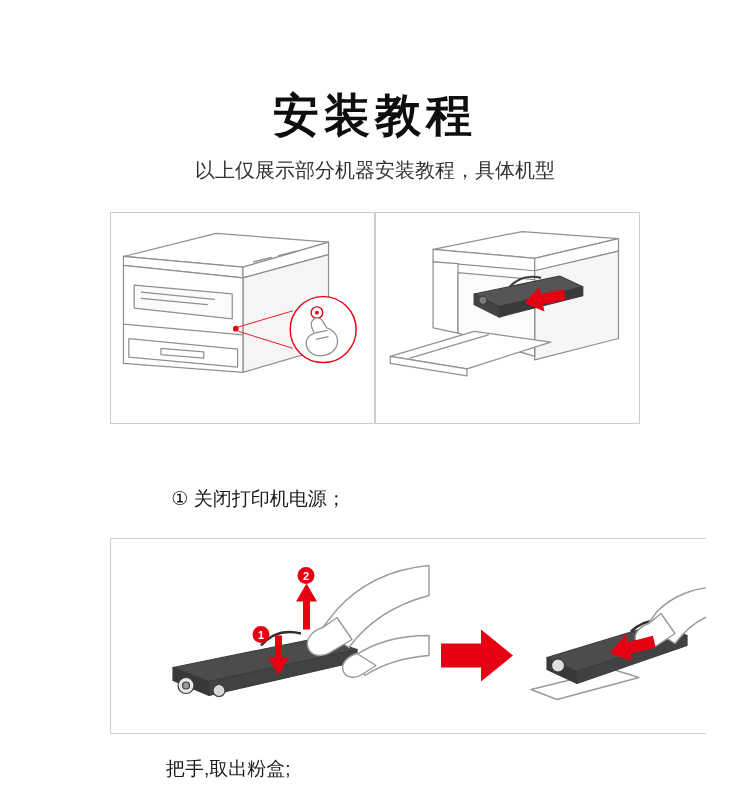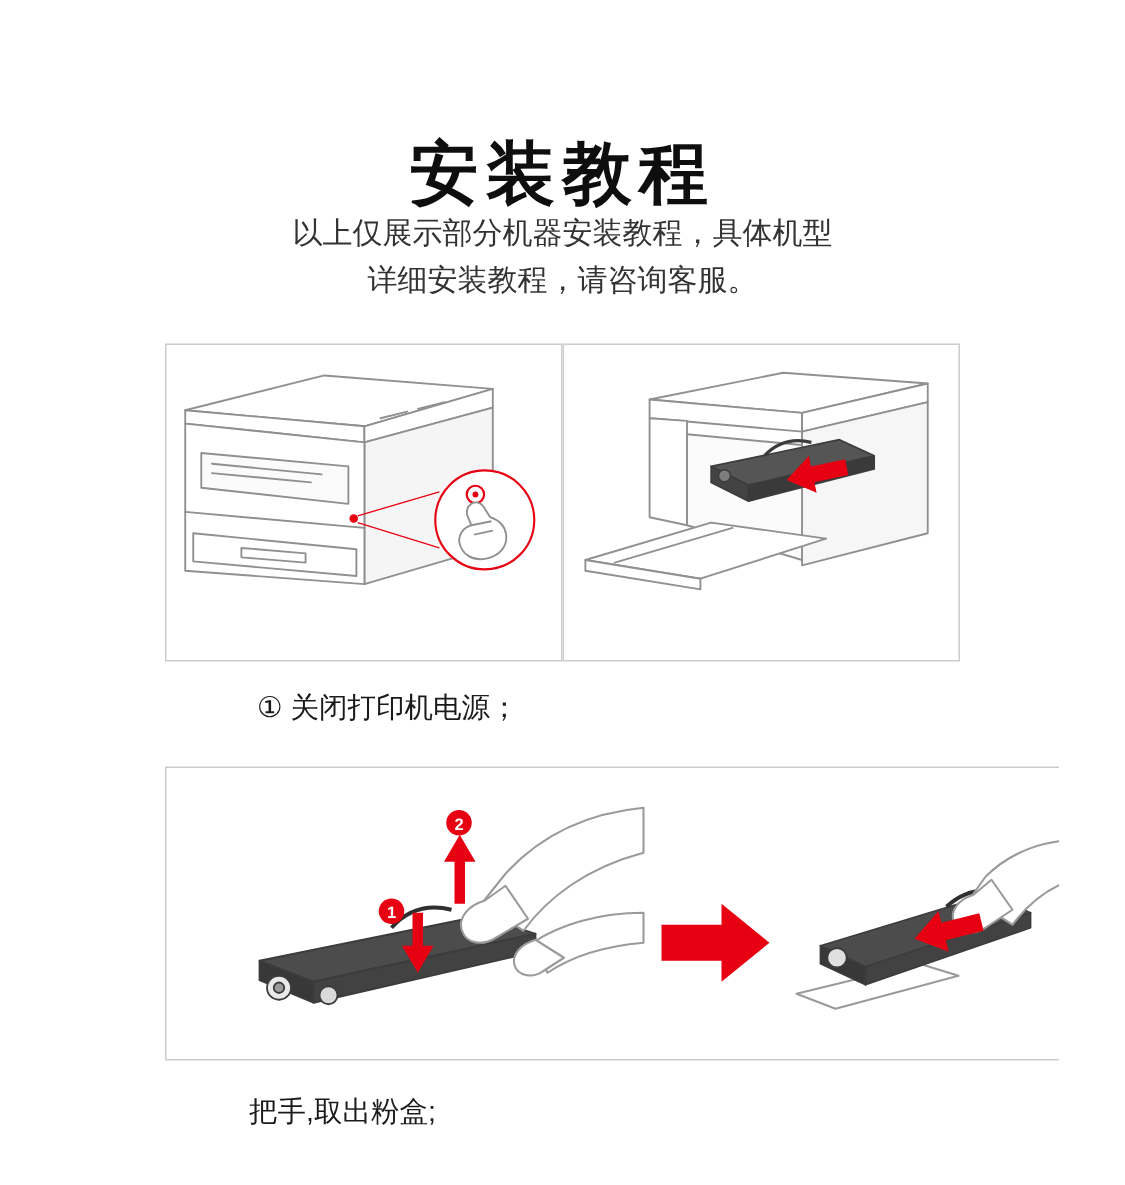--- a/index.html
+++ b/index.html
@@ -7,46 +7,45 @@
   .page {
     width: 662px; height: 790px; background: #ffffff; overflow: hidden;
     font-family: "Liberation Sans", "DejaVu Sans", sans-serif; color: #1a1a1a;
     position: relative; margin: 0 auto;
   }
   .title {
     margin: 0; padding-top: 90px; text-align: center;
     font-size: 46px; font-weight: 900; letter-spacing: 5px; color: #0e0e0e;
     line-height: 1.1;
   }
-  .subtitle { margin-top: 0; text-align: center; font-size: 20px; color: #333333; line-height: 1.55; }
+  .subtitle { margin-top: 14px; text-align: center; font-size: 20px; color: #333333; line-height: 1.55; }
   .sub-line { display: block; }
   .panel-row { display: flex; justify-content: space-between; margin: 26px 66px 0; }
   .panel {
     margin: 0; width: 297px; height: 212px; border: 1px solid #cccccc;
     background: #ffffff; overflow: hidden;
   }
   .panel svg { width: 100%; height: 100%; display: block; }
   .caption-row { display: flex; justify-content: space-between; margin: 18px 66px 0; }
   .caption { font-size: 19px; color: #1a1a1a; }
-  .caption-row .caption { width: 297px; text-align: center; white-space: nowrap; }
+  .caption-row .caption { width: 297px; text-align: center; white-space: nowrap; margin-top: 44px; }
   .panel.wide { width: 618px; height: 196px; margin: 26px 66px 0; }
   .caption.step3 { margin: 20px 66px 0; padding-left: 28px; line-height: 1.55; }
   .cap-line { display: block; }
   .cap-line.indent { padding-left: 28px; }
 </style>
 </head>
 <body>
 
 <div class="page">
 
   <h1 class="title">安装教程</h1>
 
   <div class="subtitle">
     <span class="sub-line">以上仅展示部分机器安装教程，具体机型</span>
-    <span class="sub-line">详细安装教程，请咨询客服。</span>
   </div>
 
   <div class="panel-row">
 
     <figure class="panel">
       <svg viewBox="0 0 295 210" aria-hidden="true">
         <g stroke="#909090" fill="#ffffff" stroke-width="1.4" stroke-linejoin="round" stroke-linecap="round">
           <path d="M14 36 L118 10 L244 20 L148 48 Z"></path>
           <path d="M14 36 L148 48 L148 60 L14 46 Z"></path>
           <path d="M148 48 L244 20 L244 34 L148 60 Z"></path>

